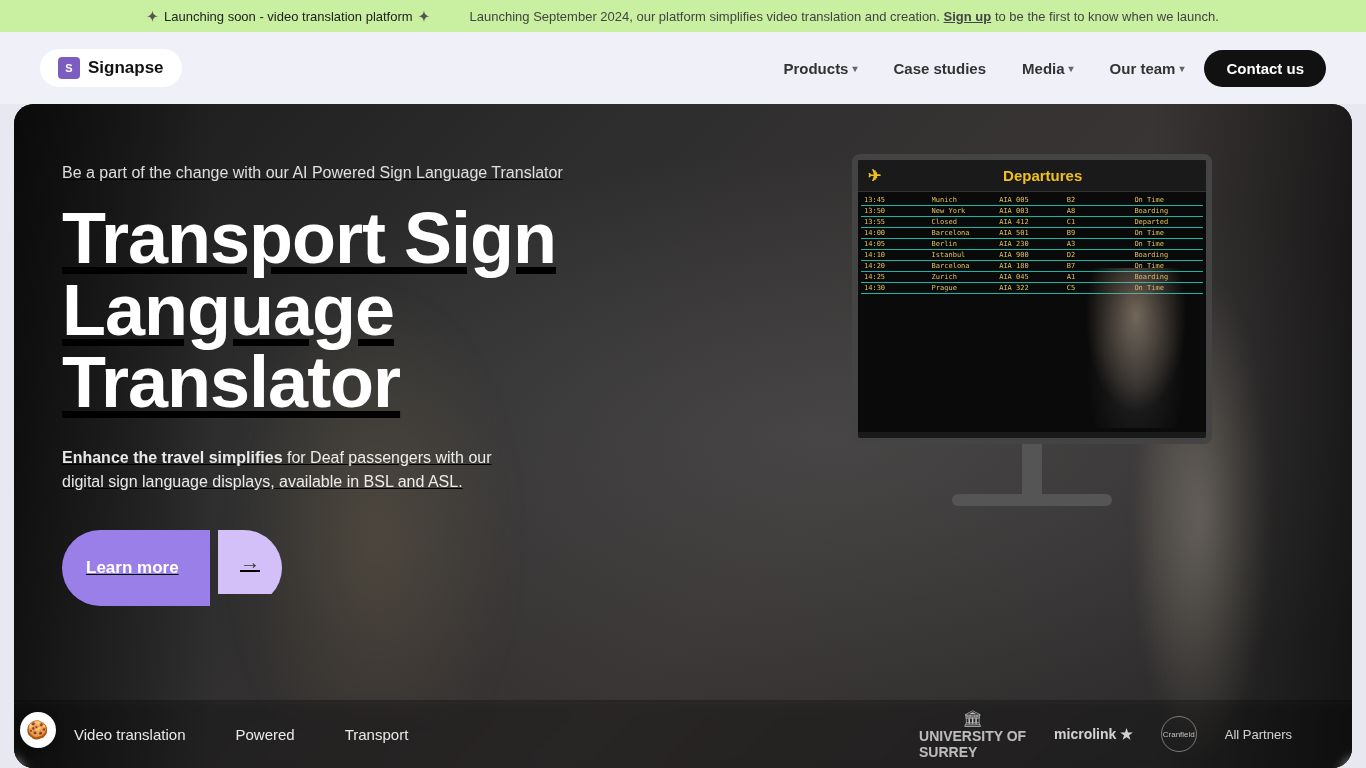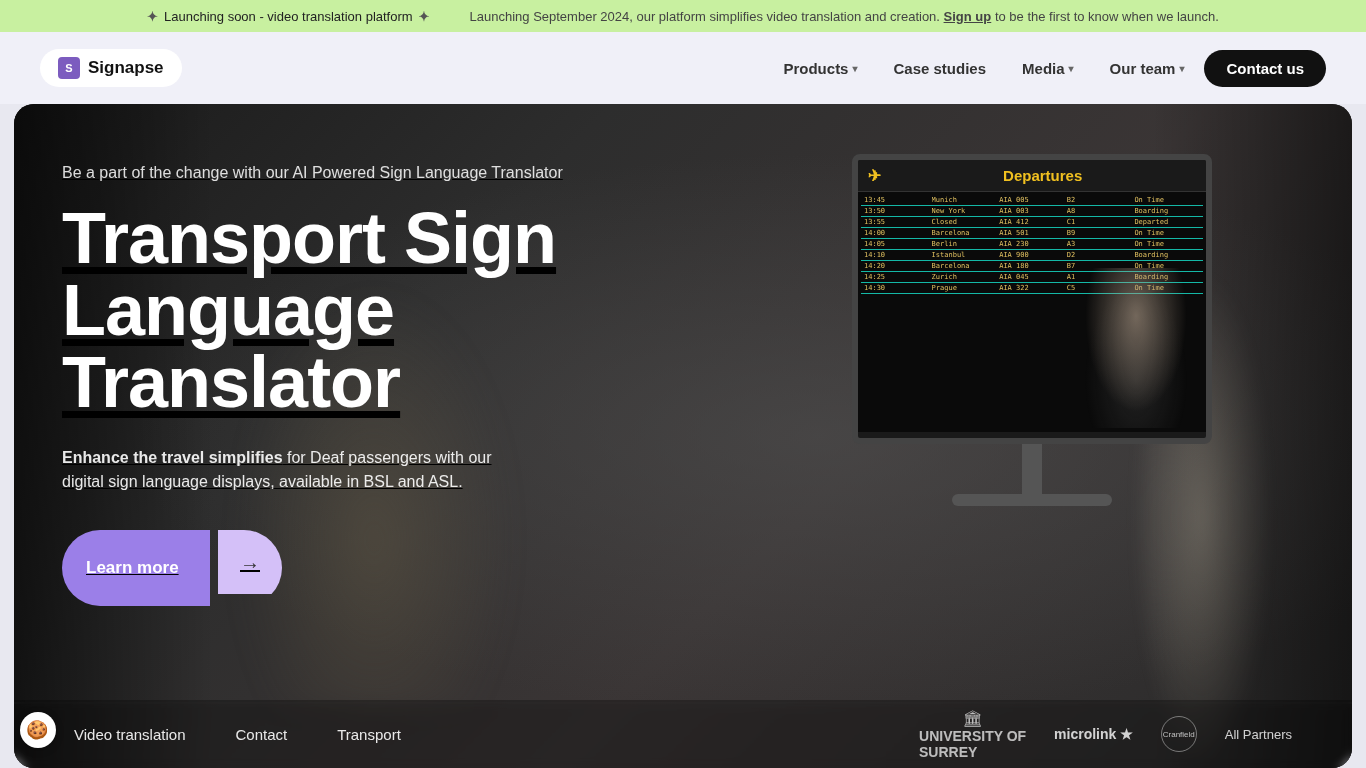--- a/index.html
+++ b/index.html
@@ -509,21 +509,21 @@
       <span class="btn-label-part">Learn more</span>
       <span class="btn-arrow-part">→</span>
     </button>
   </div>
 
   <div class="floor-line"></div>
 
   <div id="bottom-bar">
     <div id="bottom-nav">
       <span class="bottom-nav-item">Video translation</span>
-      <span class="bottom-nav-item">Contact</span>
+      <span class="bottom-nav-item">Powered</span>
       <span class="bottom-nav-item">Transport</span>
     </div>
     <div id="partner-logos">
       <div class="partner-logo partner-logo-surrey">
         <span style="font-size:16px;">🏛</span>
         <span class="logo-name">UNIVERSITY OF<br>SURREY</span>
       </div>
       <div class="partner-logo">
         <span class="microlink">microlink ★</span>
       </div>

